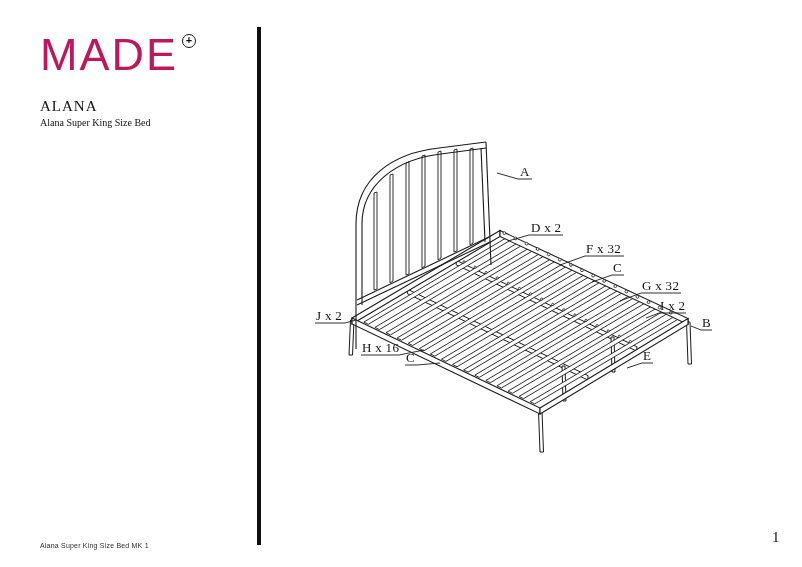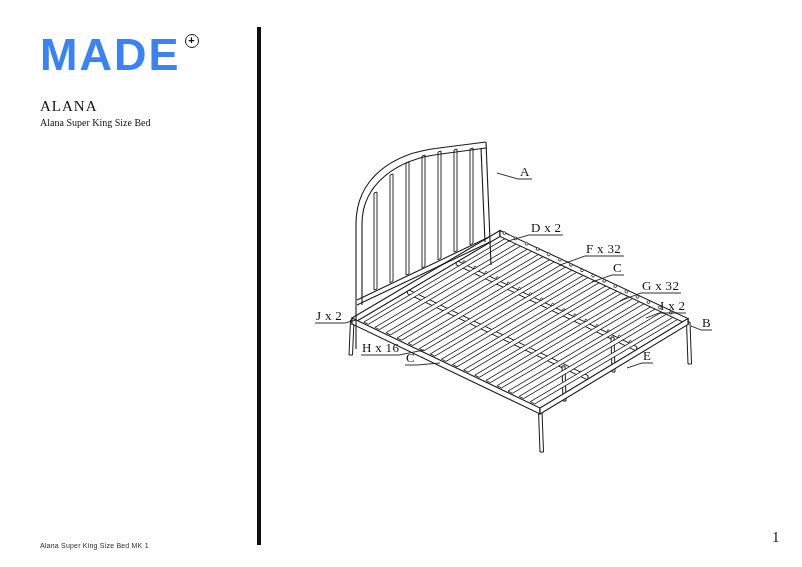--- a/index.html
+++ b/index.html
@@ -2,22 +2,22 @@
 <html><head>
 <meta charset="utf-8">
 <style>
   html,body{margin:0;padding:0;}
   body{
     width:802px;height:567px;background:#ffffff;position:relative;overflow:hidden;
     font-family:"Liberation Serif",serif;color:#111;
   }
   .brand{position:absolute;left:40px;top:32px;display:flex;align-items:flex-start;gap:4px;}
   .brand-word{
-    font-family:"Liberation Sans",sans-serif;font-weight:bold;font-size:45px;
-    line-height:1;letter-spacing:2px;color:#3b82f6;
+    font-family:"Liberation Sans",sans-serif;font-weight:normal;font-size:45px;
+    line-height:1;letter-spacing:2px;color:#be185d;
   }
   .brand-plus{
     width:12px;height:12px;border:1.6px solid #151515;border-radius:50%;
     display:flex;align-items:center;justify-content:center;margin-top:2px;
   }
   .plus-sign{
     font-family:"Liberation Sans",sans-serif;font-size:11px;font-weight:bold;line-height:1;
     position:relative;top:-0.5px;
   }
   .product-code{position:absolute;left:40px;top:98px;font-size:15px;letter-spacing:1px;font-weight:normal;margin:0;text-align:center;}

